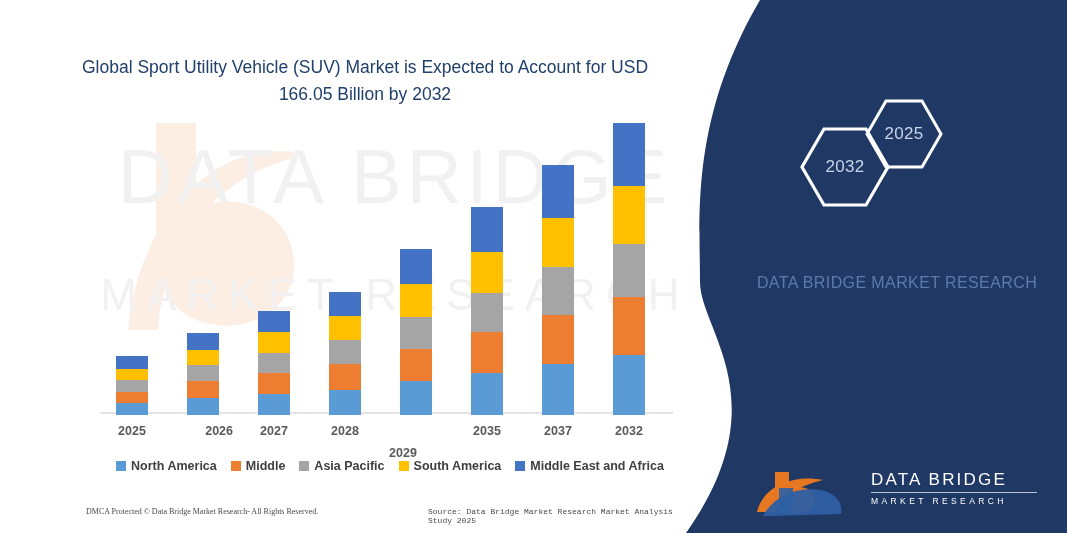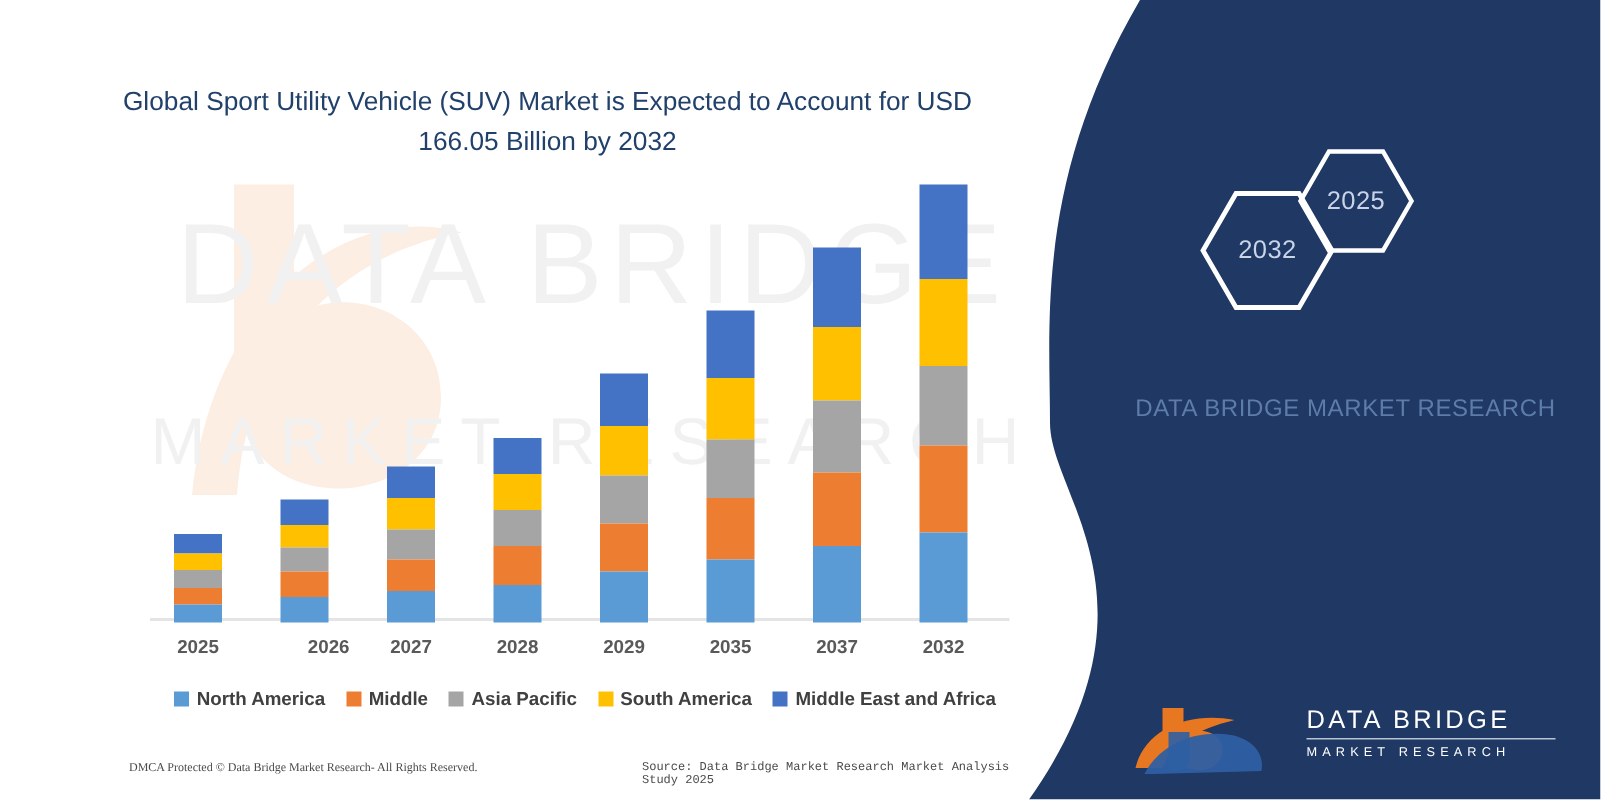--- a/index.html
+++ b/index.html
@@ -28,21 +28,21 @@
   
   .hexwrap{position:absolute;top:98px;left:62px;width:250px;height:110px;}
   .hex{position:absolute;}
   .hex .hexlabel{
     position:absolute;left:0;top:0;width:100%;height:100%;
     display:flex;align-items:center;justify-content:center;
     color:#c9d4e8;font-size:17px;letter-spacing:.3px;
   }
 
   .brand-sub{
-    position:absolute;top:262px;left:10px;width:300px;text-align:center;
+    position:absolute;top:272px;left:10px;width:300px;text-align:center;
     color:#5d7ca8;font-size:16px;line-height:22px;letter-spacing:.4px;
   }
 
   
   .logo{position:absolute;top:466px;left:12px;width:300px;height:52px;}
   .logo-text{position:absolute;left:122px;top:4px;}
   .logo-main{color:#ffffff;font-size:17px;letter-spacing:2.2px;font-weight:400;}
   .logo-rule{height:1px;background:#b9c3d4;margin:2px 0 3px 0;width:166px;}
   .logo-sub{color:#ffffff;font-size:8.5px;letter-spacing:3.4px;}
 
@@ -209,21 +209,21 @@
         <div class="seg" style="height: 52.7076px; background: rgb(165, 165, 165);"></div>
         <div class="seg" style="height: 57.9783px; background: rgb(237, 125, 49);"></div>
         <div class="seg" style="height: 60.0866px; background: rgb(91, 155, 213);"></div>
       </div>
     </div>
   <div class="xlabels" id="xlabels">
       <div class="xlab" style="left: 2px;">2025</div>
       <div class="xlab" style="left: 73px; text-align: right;">2026</div>
       <div class="xlab" style="left: 144px;">2027</div>
       <div class="xlab" style="left: 215px;">2028</div>
-      <div class="xlab" style="left: 286px;">2029</div>
+      <div class="xlab" style="left: 273px; margin-top: 22px;">2029</div>
       <div class="xlab" style="left: 357px;">2035</div>
       <div class="xlab" style="left: 428px;">2037</div>
       <div class="xlab" style="left: 499px;">2032</div>
     </div>
   <div class="legend" id="legend">
       <div class="leg-item">
         <span class="leg-sw" style="background: rgb(91, 155, 213);"></span>
         <span class="leg-tx">North America</span>
       </div>
       <div class="leg-item">

